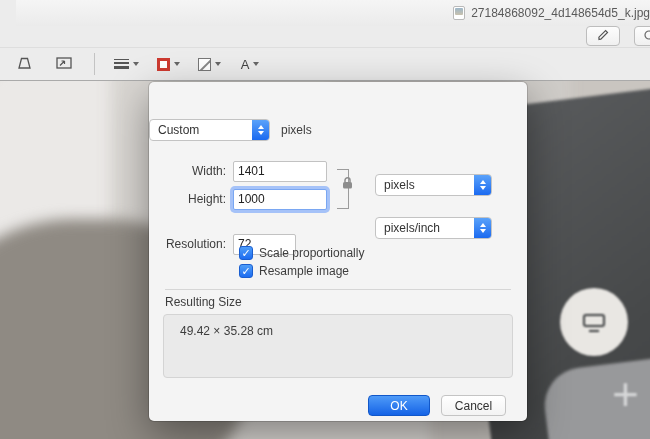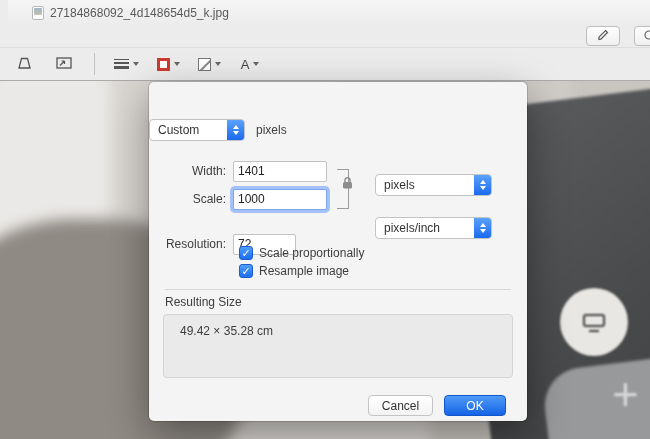--- a/index.html
+++ b/index.html
@@ -1,22 +1,22 @@
 <!DOCTYPE html>
 <html><head>
 <meta charset="utf-8">
 <style>
   * { box-sizing: border-box; margin: 0; padding: 0; }
   html,body { width:650px; height:439px; }
   body { font-family:"Liberation Sans", sans-serif; }
   .screen { position:relative; width:650px; height:439px; overflow:hidden; background:#ececec; }
 
   
-  .titlebar { position:absolute; top:0; left:8px; right:0; height:26px;
-    background:linear-gradient(#f5f5f5,#ebebeb); display:flex; align-items:center; justify-content:flex-start;padding-left:24px; }
+  .titlebar { position:absolute; top:0; left:16px; right:0; height:26px;
+    background:linear-gradient(#f5f5f5,#ebebeb); display:flex; align-items:center; justify-content:flex-end;padding-left:24px; }
   .title-group { display:flex; align-items:center; gap:6px; }
   .doc-icon { width:12px; height:14px; background:#fff; border:1px solid #b9b9b9; border-radius:2px; position:relative; }
   .doc-icon::after { content:""; position:absolute; left:1px; right:1px; top:1px; height:7px;
     background:linear-gradient(#9db6c8,#c9c2ae); border-radius:1px; }
   .win-title { font-size:12px; color:#5a5a5a; }
 
   .main-toolbar { position:absolute; top:26px; left:0; right:0; height:21px; }
   .tb-right { position:absolute; top:0; right:30px; display:flex; gap:8px; }
   .chrome-btn { width:34px; height:20px; border:1px solid #bdbdbd; border-radius:4px;
     background:linear-gradient(#fdfdfd,#f0f0f0); display:flex; align-items:center; justify-content:center; padding:0; }
@@ -65,21 +65,21 @@
   .row-fit { top:37px; } .row-width { top:78px; } .row-height { top:106px; } .row-res { top:151px; }
 
   .popup { height:22px; background:#fff; border:1px solid #c3c3c3; border-radius:4px;
     display:flex; align-items:center; overflow:hidden; padding:0; font-size:12px; color:#333; }
   .popup .pop-label { flex:1; text-align:left; padding-left:8px; }
   .stepper { width:17px; align-self:stretch; background:linear-gradient(#5aa2fa,#1b6af0);
     display:flex; flex-direction:column; align-items:center; justify-content:center; gap:2px; }
   .stepper i { display:block; width:0; height:0; }
   .stepper .up { border-left:3.5px solid transparent; border-right:3.5px solid transparent; border-bottom:4px solid #fff; }
   .stepper .dn { border-left:3.5px solid transparent; border-right:3.5px solid transparent; border-top:4px solid #fff; }
-  .popup-fit { width:96px; }
+  .popup-fit { width:121px; }
   .unit-popup { position:absolute; left:226px; width:117px; }
   .units-mid { top:92px; } .units-res { top:135px; }
   .after-unit { margin-left:11px; }
 
   .txt { height:21px; border:1px solid #c2c2c2; border-radius:2px; background:#fff;
     font-family:"Liberation Sans",sans-serif; font-size:12px; color:#222; padding:0 4px; }
   .txt.wh { width:94px; } .txt.res { width:63px; }
   .txt.focused { border-color:#7aa7f2; outline:none; box-shadow:0 0 0 3px rgba(100,153,252,.55); }
 
   .bracket { position:absolute; left:188px; top:87px; width:12px; height:40px;
@@ -204,21 +204,21 @@
         </button>
         <span class="after-unit">pixels</span>
       </div>
 
       <div class="frow row-width">
         <span class="flabel">Width:</span>
         <input class="txt wh" value="1401" style="">
       </div>
 
       <div class="frow row-height">
-        <span class="flabel">Scale:</span>
+        <span class="flabel">Height:</span>
         <input class="txt wh focused" value="1000" style="">
       </div>
 
       <div class="bracket"></div>
       <span class="lock">
         <svg width="11" height="14" viewBox="0 0 11 14">
             <path d="M3 6 V4.2 a2.5 2.5 0 0 1 5 0 V6" fill="none" stroke="#8d8d8d" stroke-width="1.5"></path>
             <rect x="1" y="6" width="9" height="6.5" rx="1.5" fill="#8d8d8d"></rect>
           </svg>
       </span>
@@ -257,19 +257,19 @@
       </div>
 
       <div class="dlg-divider"></div>
       <div class="res-title">Resulting Size</div>
 
       <div class="res-box">
         <span>49.42 × 35.28 cm</span>
       </div>
 
       <div class="btn-row">
+        <button class="btn btn-ok">OK</button>
         <button class="btn btn-cancel">Cancel</button>
-        <button class="btn btn-ok">OK</button>
       </div>
     </div>
   </div>
 
 </div>
 
 </body></html>

